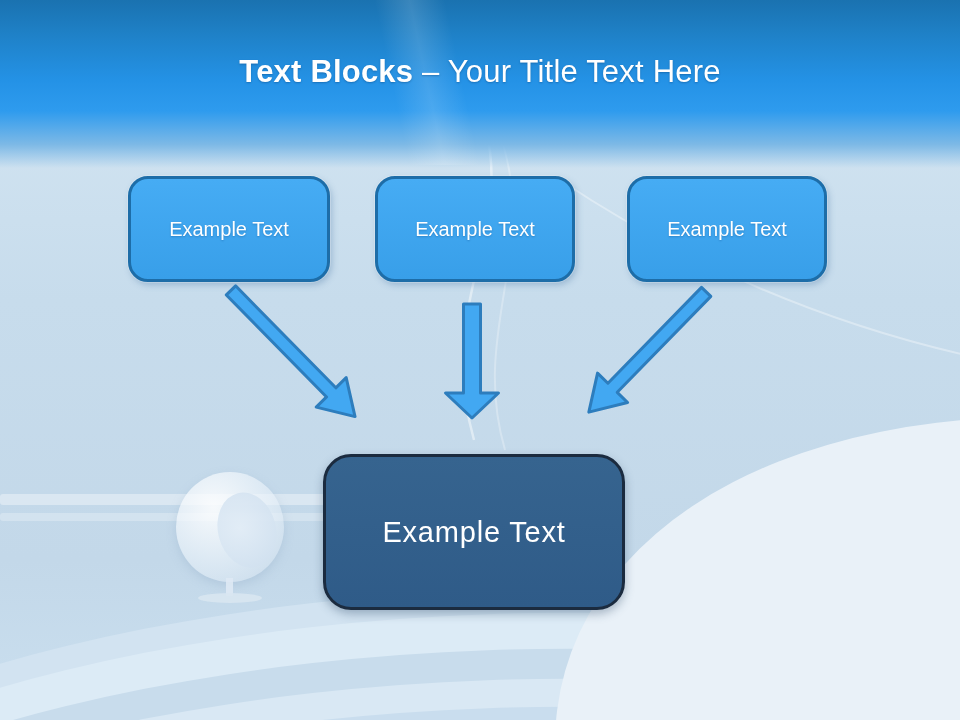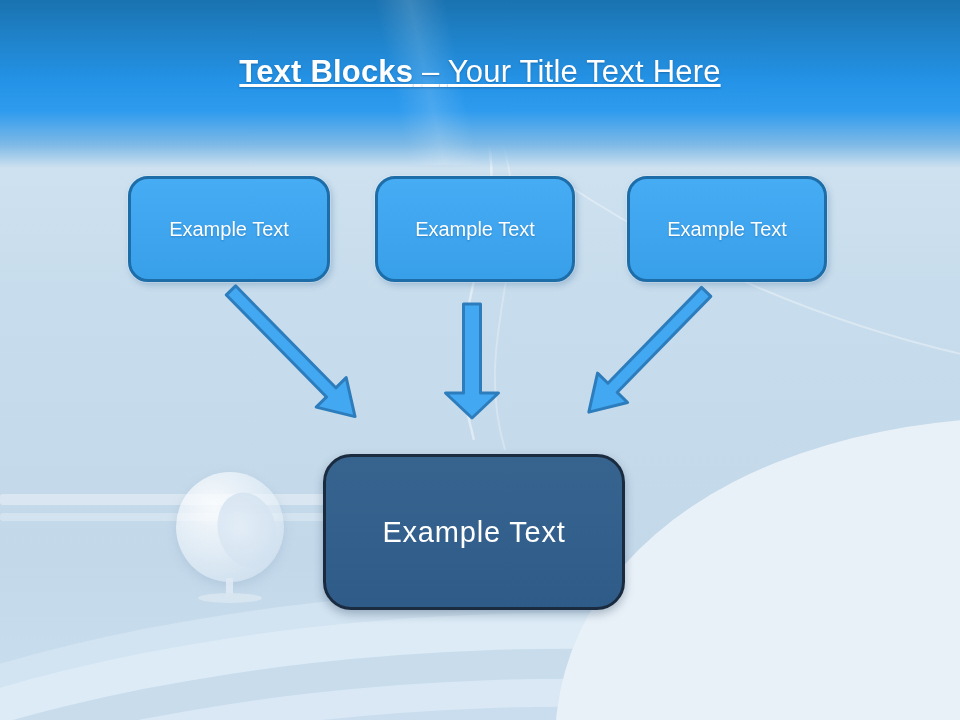--- a/index.html
+++ b/index.html
@@ -28,21 +28,21 @@
          background:radial-gradient(circle at 40% 45%,rgba(225,236,246,0.9),rgba(205,222,238,0.85));
          transform:rotate(-14deg);}
   .chair-stem{position:absolute;left:226px;top:578px;width:7px;height:18px;background:rgba(222,233,244,0.9);}
   .chair-base{position:absolute;left:198px;top:593px;width:64px;height:10px;border-radius:50%;background:rgba(216,229,241,0.9);}
   
   .header{position:absolute;left:0;top:0;width:960px;height:168px;
     background:linear-gradient(180deg,#1a72b0 0%,#1f82c9 22%,#2492e6 48%,#2e9bee 66%,#7db9e6 86%,rgba(201,221,237,0) 100%);}
   .header-streak{position:absolute;left:260px;top:0;width:320px;height:165px;
     background:linear-gradient(78deg,transparent 42%,rgba(255,255,255,0.14) 52%,transparent 62%);}
   .title{position:absolute;left:0;top:54px;width:960px;text-align:center;color:#fff;
-    font-size:31px;letter-spacing:0.2px;text-shadow:0 1px 2px rgba(0,50,100,0.35);text-decoration:underline;}
+    font-size:31px;letter-spacing:0.2px;text-shadow:0 1px 2px rgba(0,50,100,0.35);}
   .title .bold{font-weight:700;}
   .title .thin{font-weight:400;}
   
   .tblock{position:absolute;top:176px;height:106px;border-radius:20px;
     background:linear-gradient(180deg,#46acf4,#389fe9);
     border:3px solid #1d6da8;box-sizing:border-box;
     display:flex;align-items:center;justify-content:center;
     color:#fff;font-size:20px;text-shadow:0 1px 2px rgba(0,60,120,0.3);
     box-shadow:0 0 0 1px rgba(255,255,255,0.25),2px 3px 6px rgba(100,140,180,0.45);}
   .tb1{left:128px;width:202px;}

